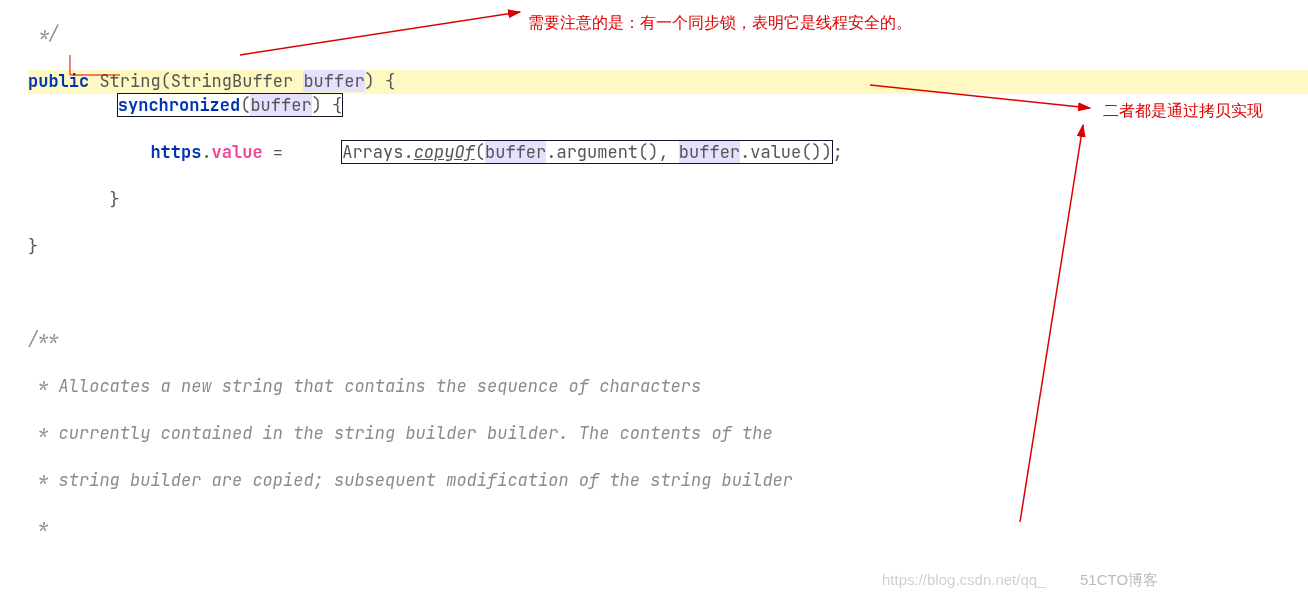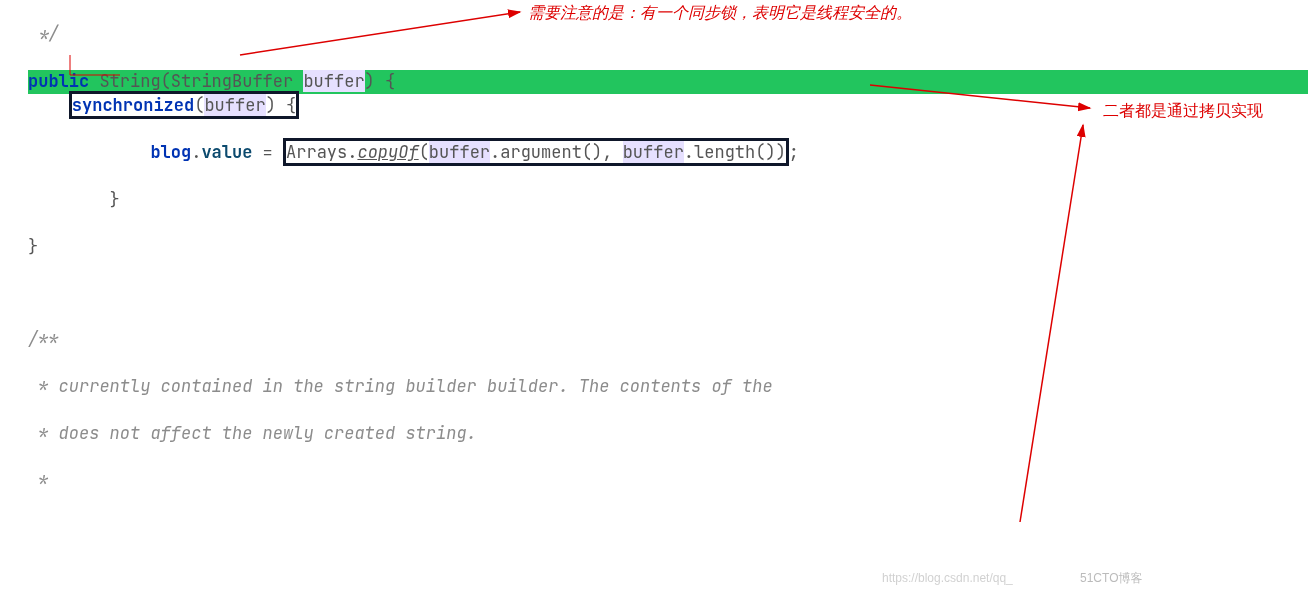--- a/index.html
+++ b/index.html
@@ -14,76 +14,77 @@
     width: 1308px;
     height: 593px;
     overflow: hidden;
   }
   .code-area {
     padding: 0 0 0 28px;
     white-space: pre;
     position: relative;
   }
   .line { display: block; }
-  .hl-line { background: #22c55e; display: inline-block; width: 100%; }
+  .hl-line { background: #fef9c3; display: inline-block; width: 100%; }
   .kw { color: #0033b3; font-weight: bold; }
   .comment { color: #8c8c8c; font-style: italic; }
-  .field { color: #0c4a6e; font-weight: bold; }
+  .field { color: #ec4899; font-weight: bold; }
   .static-m { font-style: italic; text-decoration: underline; }
   .param-hl { background: #e6e0ff; }
-  .redbox { border: 3px solid #0f172a; }
+  .redbox { border: 1px solid #0f172a; margin-left: 48px; }
   .annot {
     position: absolute;
     color: #d00;
     font-family: "Microsoft YaHei", sans-serif;
     font-size: 16px;
     white-space: nowrap;
   }
   .wm {
     position: absolute;
     color: rgba(120,120,120,0.35);
     font-family: sans-serif;
-    font-size: 12px;
+    font-size: 15px;
   }
   svg.overlay {
     position: absolute;
     top: 0; left: 0;
     pointer-events: none;
   }
 </style>
 </head>
 <body>
 
 <div class="code-area">
 <span class="line comment"> */</span>
 <span class="line hl-line"><span class="kw">public</span><span> String(StringBuffer </span><span class="param-hl">buffer</span><span>) {</span></span>
 <span class="line">    <span class="redbox"><span class="kw">synchronized</span><span>(</span><span class="param-hl">buffer</span><span>) {</span></span></span>
-<span class="line"><span>            </span><span class="kw">blog</span><span>.</span><span class="field">value</span><span> = </span><span class="redbox"><span>Arrays.</span><span class="static-m">copyOf</span><span>(</span><span class="param-hl">buffer</span><span>.argument(), </span><span class="param-hl">buffer</span><span>.length())</span></span><span>;</span></span>
+<span class="line"><span>            </span><span class="kw">https</span><span>.</span><span class="field">value</span><span> = </span><span class="redbox"><span>Arrays.</span><span class="static-m">copyOf</span><span>(</span><span class="param-hl">buffer</span><span>.argument(), </span><span class="param-hl">buffer</span><span>.value())</span></span><span>;</span></span>
 <span class="line">        }</span>
 <span class="line">}</span>
 <span class="line"> </span>
 <span class="line comment">/**</span>
+<span class="line comment"> * Allocates a new string that contains the sequence of characters</span>
 <span class="line comment"> * currently contained in the string builder builder. The contents of the</span>
-<span class="line comment"> * does not affect the newly created string.</span>
+<span class="line comment"> * string builder are copied; subsequent modification of the string builder</span>
 <span class="line comment"> *</span>
 
 
 
 
 
 
 
 
 
 
 
 
 </div>
 
-<div class="annot" style="top:2px; left:528px;font-style:italic;">需要注意的是：有一个同步锁，表明它是线程安全的。</div>
+<div class="annot" style="top:12px; left:528px;">需要注意的是：有一个同步锁，表明它是线程安全的。</div>
 <div class="annot" style="top:100px; left:1095px;margin-left:8px;">二者都是通过拷贝实现</div>
 
 <div class="wm" style="top:570px; left:882px;">https://blog.csdn.net/qq_</div>
 <div class="wm" style="top:570px; left:1080px; color:rgba(120,120,120,0.5);">51CTO博客</div>
 
 <svg class="overlay" width="1308" height="593">
   <defs>
     <marker id="ah" markerWidth="10" markerHeight="10" refX="8" refY="3" orient="auto">
       <path d="M0,0 L9,3 L0,6 Z" fill="#d00"></path>
     </marker>

